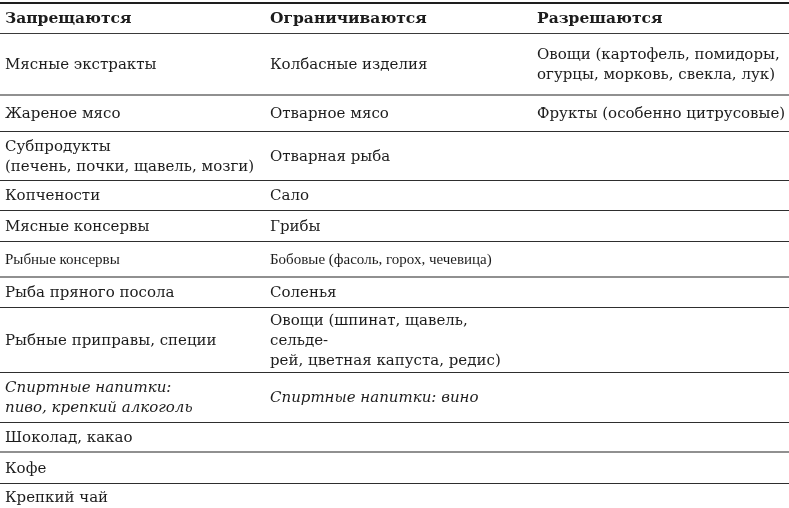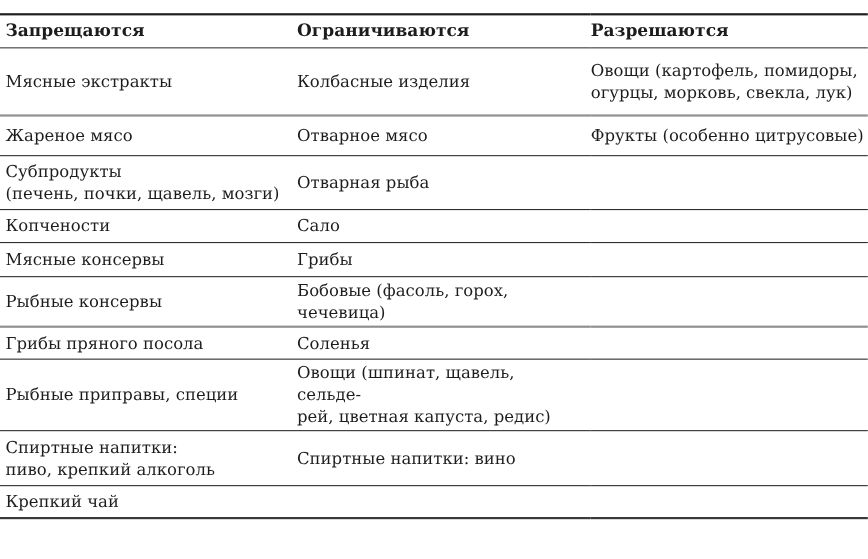--- a/index.html
+++ b/index.html
@@ -6,21 +6,21 @@
   html, body {
     margin: 0; padding: 0;
     width: 789px; height: 508px;
     background: #ffffff;
     font-family: "DejaVu Serif", "Liberation Serif", serif;
     color: #1c1c1c;
     overflow: hidden;
   }
   .page {
     width: 789px; height: 508px;
-    padding-top: 12px;
+    padding-top: 2px;
   }
   table.diet-table {
     width: 789px;
     border-collapse: collapse;
     table-layout: fixed;
     font-size: 15px;
   }
   col.c0 { width: 270px; }
   col.c1 { width: 267px; }
   col.c2 { width: 252px; }
@@ -43,24 +43,24 @@
     border-bottom: 1.2px solid #3a3a3a;
   }
   tr.gray-rule td { border-bottom: 2.2px solid #909090; }
   tr.last td { border-bottom: 2px solid #3a3a3a; }
   tr.rh  { height: 30px; }
   tr.r0  { height: 62px; margin-top: 40px; }
   tr.r1  { height: 36px; }
   tr.r2  { height: 49px; }
   tr.r3  { height: 30px; }
   tr.r4  { height: 31px; margin-left: 19px; }
-  tr.r5  { height: 36px; }
+  tr.r5  { height: 36px; font-family: Liberation Serif, serif; }
   tr.r6  { height: 30px; }
   tr.r7  { height: 55px; }
-  tr.r8  { height: 50px; }
+  tr.r8  { height: 50px; font-style: italic; }
   tr.r9  { height: 30px; }
   tr.r10 { height: 31px; }
   tr.r11 { height: 29px; }
 </style>
 </head>
 <body>
 
 <div class="page">
   <table class="diet-table">
     <colgroup>
@@ -102,36 +102,46 @@
         <td>Мясные консервы</td>
         <td>Грибы</td>
         <td></td>
       </tr>
       <tr class="r5 gray-rule">
         <td>Рыбные консервы</td>
         <td>Бобовые (фасоль, горох, чечевица)</td>
         <td></td>
       </tr>
       <tr class="r6">
-        <td>Грибы пряного посола</td>
+        <td>Рыба пряного посола</td>
         <td>Соленья</td>
         <td></td>
       </tr>
       <tr class="r7">
         <td>Рыбные приправы, специи</td>
         <td>Овощи (шпинат, щавель, сельде-
 рей, цветная капуста, редис)</td>
         <td></td>
       </tr>
       <tr class="r8">
         <td>Спиртные напитки:
 пиво, крепкий алкоголь</td>
         <td>Спиртные напитки: вино</td>
         <td></td>
       </tr>
+      <tr class="r9 gray-rule">
+        <td>Шоколад, какао</td>
+        <td></td>
+        <td></td>
+      </tr>
+      <tr class="r10">
+        <td>Кофе</td>
+        <td></td>
+        <td></td>
+      </tr>
       <tr class="r11 last">
         <td>Крепкий чай</td>
         <td></td>
         <td></td>
       </tr>
     </tbody>
   </table>
 </div>
 
 </body></html>

